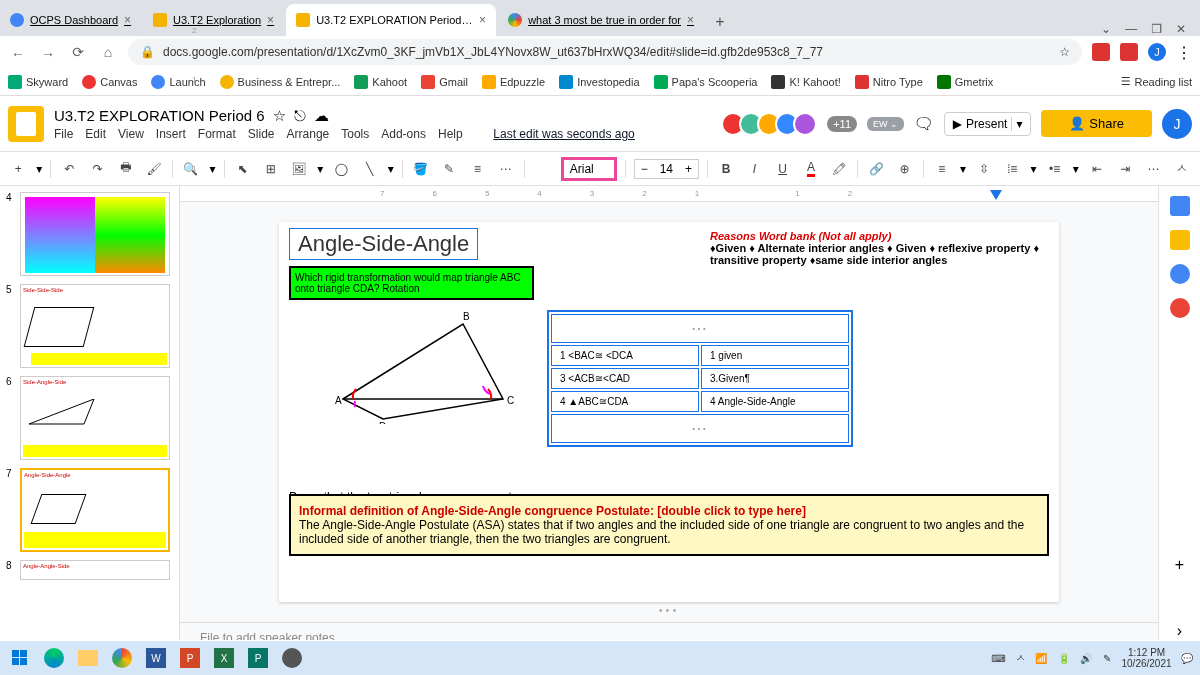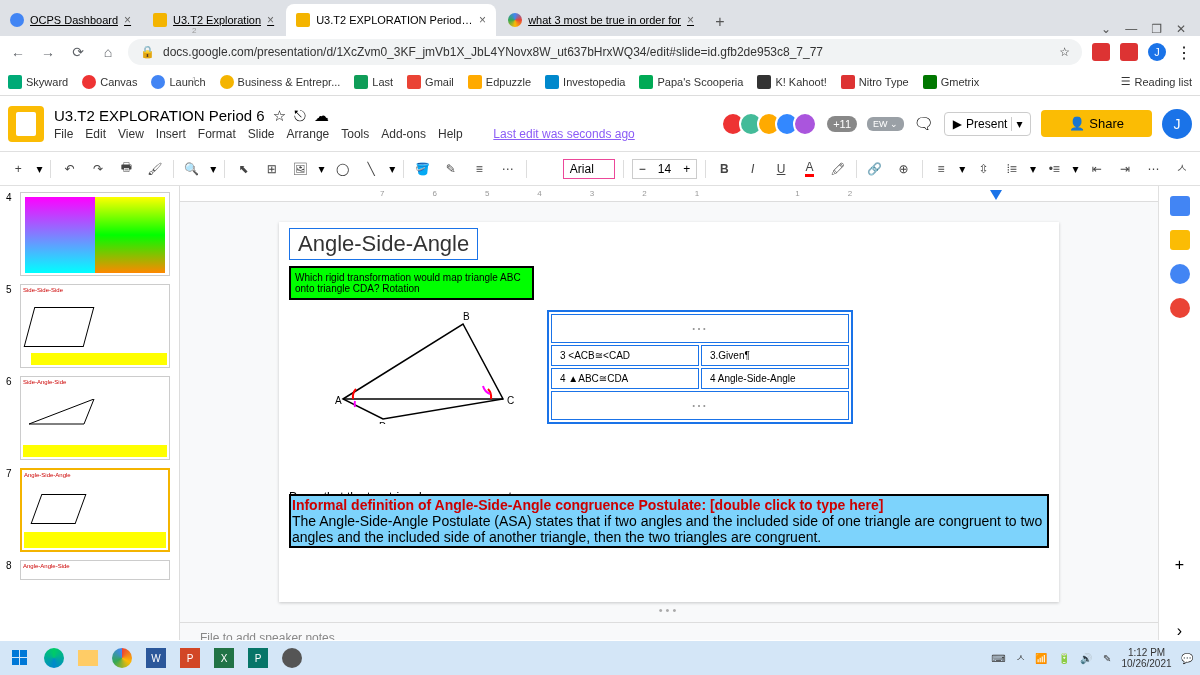--- a/index.html
+++ b/index.html
@@ -19,33 +19,33 @@
 .ext-icon { width:18px; height:18px; border-radius:3px; }
 .bookmarks { height:28px; display:flex; align-items:center; padding:0 8px; gap:14px; font-size:11px; color:#333; border-bottom:1px solid #ddd; }
 .bookmark { display:flex; align-items:center; gap:4px; }
 .bk-icon { width:14px; height:14px; border-radius:2px; }
 .slides-header { height:56px; display:flex; align-items:center; padding:0 8px; border-bottom:1px solid #e0e0e0; }
 .slides-logo { width:36px; height:36px; background:#fbbc04; border-radius:4px; display:flex; align-items:center; justify-content:center; margin-right:10px; }
 .slides-logo-inner { width:20px; height:24px; background:#fff; border-radius:2px; position:relative; }
 .doc-info { flex:1; }
 .doc-title-row { display:flex; align-items:center; gap:8px; font-size:15px; }
 .doc-menu { display:flex; gap:12px; font-size:12px; color:#333; margin-top:2px; }
-.last-edit { color:#8b5cf6; text-decoration:underline; }
+.last-edit { color:#0f172a; text-decoration:underline; }
 .header-right { display:flex; align-items:center; gap:10px; }
 .avatars { display:flex; }
 .avatar { width:24px; height:24px; border-radius:50%; margin-left:-6px; border:2px solid #fff; }
 .plus-badge { background:#888; color:#fff; border-radius:10px; padding:2px 6px; font-size:11px; }
 .ew-badge { background:#9aa0a6; padding:2px 6px; font-size:9px; color:#fff; border-radius:6px; }
 .present-btn { display:flex; align-items:center; gap:4px; padding:4px 8px; border:1px solid #ccc; border-radius:4px; font-size:12px; }
 .share-btn { background:#fbbc04; padding:6px 28px; border-radius:4px; font-size:13px; font-weight:500; }
 .profile-j { width:30px; height:30px; background:#1a73e8; color:#fff; border-radius:50%; display:flex; align-items:center; justify-content:center; font-size:14px; }
 .toolbar { height:34px; display:flex; align-items:center; padding:0 8px; gap:8px; font-size:12px; border-bottom:1px solid #e0e0e0; }
 .tb-btn { width:22px; height:22px; display:flex; align-items:center; justify-content:center; color:#444; }
 .tb-sep { width:1px; height:18px; background:#ddd; }
-.font-sel { border:1px solid #ec4899; padding:2px 20px 2px 6px; font-size:12px;margin-left:28px; }
+.font-sel { border:3px solid #ec4899; padding:2px 20px 2px 6px; font-size:12px;margin-left:28px; }
 .font-size { display:flex; align-items:center; border:1px solid #ccc; }
 .font-size span { padding:2px 6px; }
 .main-area { display:flex; height:454px; }
 .thumb-panel { width:180px; border-right:1px solid #ddd; overflow-y:auto; padding:6px; }
 .thumb-row { display:flex; gap:4px; margin-bottom:8px; align-items:flex-start; }
 .thumb-num { font-size:10px; width:10px; }
 .thumb { width:150px; height:84px; border:1px solid #ccc; background:#fff; position:relative; overflow:hidden; }
 .thumb.sel { border:2px solid #f4b400; }
 .canvas-area { flex:1; background:#f8f9fa; position:relative; overflow:hidden; }
 .ruler-h { height:16px; background:#fff; border-bottom:1px solid #ddd; font-size:8px; color:#999; display:flex; align-items:center; padding-left:200px; gap:48px; }
@@ -56,21 +56,21 @@
 .slide-title { position:absolute; left:10px; top:6px; font-size:22px; color:#333; border:1px solid #1a73e8; padding:2px 8px; }
 .slide-q { position:absolute; left:10px; top:44px; width:245px; background:#00ff00; color:#000; font-size:10px; padding:4px; border:2px solid #000; }
 .slide-geom { position:absolute; left:44px; top:82px; width:200px; height:120px; }
 .word-bank { position:absolute; right:14px; top:8px; font-size:11px; width:335px; }
 .wb-title { color:#d00; font-style:italic; font-weight:bold; }
 .proof-table { position:absolute; left:268px; top:88px; border:2px solid #1a73e8; font-size:10px; }
 .proof-table td { border:1px solid #1a73e8; padding:4px 8px; min-width:148px; }
 .proof-table th { border:1px solid #1a73e8; padding:4px 8px; font-weight:bold; text-align:left; }
 .dots-h { text-align:center; color:#999; font-size:16px; letter-spacing:2px; }
 .prove-txt { position:absolute; left:10px; top:268px; font-size:12px; font-weight:normal; }
-.informal { position:absolute; left:10px; top:272px; right:10px; background:#7dd3fc; border:2px solid #000; padding:1px; font-size:14px; }
+.informal { position:absolute; left:10px; top:272px; right:10px; background:#fef9c3; border:2px solid #000; padding:8px; font-size:12px; }
 .informal-title { color:#c00; font-weight:bold; }
 .speaker-notes { height:32px; padding:8px 20px; color:#888; font-size:12px; border-top:1px solid #ddd; }
 .side-panel { width:42px; border-left:1px solid #e0e0e0; display:flex; flex-direction:column; align-items:center; padding-top:10px; gap:14px; }
 .sp-icon { width:20px; height:20px; border-radius:3px; }
 .taskbar { height:34px; background:#d4e6f7; display:flex; align-items:center; padding:0 6px; gap:6px; position:fixed; bottom:0; width:1200px; }
 .tb-icon { width:28px; height:28px; display:flex; align-items:center; justify-content:center; }
 .tb-right { margin-left:auto; display:flex; align-items:center; gap:10px; font-size:10px; color:#333; }
 .clock { text-align:center; line-height:1.1; }
 .thumb-mini { position:absolute; font-size:6px; }
 </style>
@@ -137,21 +137,21 @@
   <div class="bookmark">
       <div class="bk-icon" style="background:#4285f4;border-radius:50%"></div>
       <span>Launch</span>
     </div>
   <div class="bookmark">
       <div class="bk-icon" style="background:#f4b400;border-radius:50%"></div>
       <span>Business &amp; Entrepr...</span>
     </div>
   <div class="bookmark">
       <div class="bk-icon" style="background:#0f9d58"></div>
-      <span>Last</span>
+      <span>Kahoot</span>
     </div>
   <div class="bookmark">
       <div class="bk-icon" style="background:#ea4335"></div>
       <span>Gmail</span>
     </div>
   <div class="bookmark">
       <div class="bk-icon" style="background:#fa0"></div>
       <span>Edpuzzle</span>
     </div>
   <div class="bookmark">
@@ -362,24 +362,32 @@
           <line x1="20" y1="95" x2="180" y2="95" stroke="#000" stroke-width="1.5"></line>
           <path d="M 30 95 A 12 12 0 0 1 33 85" fill="none" stroke="red" stroke-width="2"></path>
           <path d="M 168 95 A 12 12 0 0 0 165 85" fill="none" stroke="red" stroke-width="2"></path>
           <path d="M 32 97 A 12 12 0 0 0 32 103" fill="none" stroke="magenta" stroke-width="2"></path>
           <path d="M 167 90 A 12 12 0 0 1 160 82" fill="none" stroke="magenta" stroke-width="2"></path>
           <text x="12" y="100" font-size="10">A</text>
           <text x="140" y="16" font-size="10">B</text>
           <text x="184" y="100" font-size="10">C</text>
           <text x="56" y="126" font-size="10">D</text>
         </svg>
+        <div class="word-bank">
+          <div><span class="wb-title">Reasons Word bank</span> <span class="wb-title na">(Not all apply)</span></div>
+          <div style="font-weight:bold">♦Given ♦ Alternate interior angles ♦ Given ♦ reflexive property ♦ transitive property ♦same side interior angles</div>
+        </div>
         <table class="proof-table">
           <tbody>
               <tr>
                 <td colspan="2" class="dots-h">⋯</td>
+              </tr>
+          <tr>
+                <td>1 &lt;BAC≅ &lt;DCA</td>
+                <td>1 given</td>
               </tr>
           <tr>
                 <td>3 &lt;ACB≅&lt;CAD</td>
                 <td>3.Given¶</td>
               </tr>
           <tr>
                 <td>4 ▲ABC≅CDA</td>
                 <td>4 Angle-Side-Angle</td>
               </tr>
           <tr>

